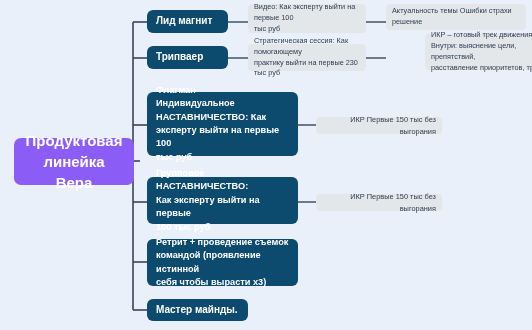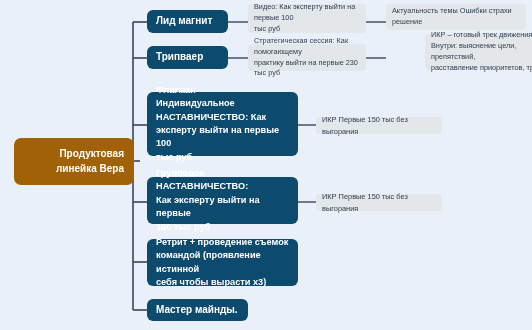--- a/index.html
+++ b/index.html
@@ -28,29 +28,29 @@
     pointer-events: none;
   }
   .node {
     position: absolute;
     box-sizing: border-box;
     border-radius: 6px;
     display: flex;
     align-items: center;
   }
   .root-node {
-    background: #a16207;
+    background: #8b5cf6;
     color: #ffffff;
-    font-size: 10px;
+    font-size: 15px;
     font-weight: bold;
     line-height: 1.42;
     padding: 6px 10px;
     border-radius: 7px;
     justify-content: center;
-    text-align: right;
+    text-align: center;
   }
   .branch-node {
     background: #0c4a6e;
     color: #ffffff;
     font-size: 9.2px;
     font-weight: bold;
     line-height: 1.45;
     padding: 6px 9px;
     border-radius: 6px;
   }
@@ -65,20 +65,21 @@
     color: #2f3d52;
     font-size: 7.3px;
     line-height: 1.5;
     padding: 8px 6px;
     border-radius: 4px;
     display: flex;
     align-items: center;
   }
   .detail-box.tight {
     font-size: 7.4px;
+    text-align: right;
   }
   .txt {
     white-space: pre-line;
     display: block;
     width: 100%;
   }
 </style>
 </head>
 <body>
 

